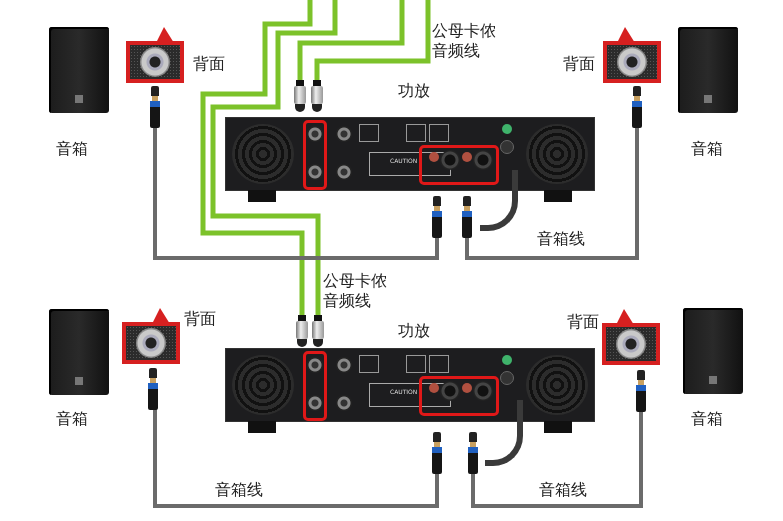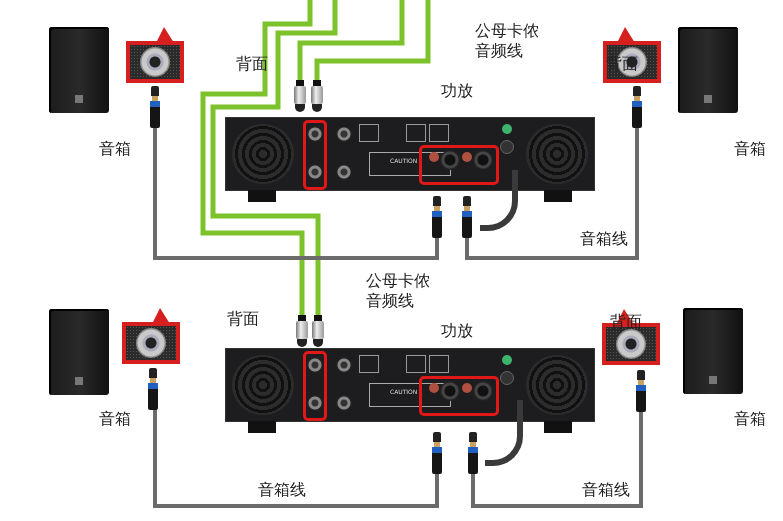--- a/index.html
+++ b/index.html
@@ -1,19 +1,19 @@
 <!DOCTYPE html>
 <html><head>
 <meta charset="utf-8">
 <style>
   html, body { margin:0; padding:0; background:#ffffff; }
   body { width:783px; height:521px; position:relative; overflow:hidden;
          font-family:"DejaVu Sans","Liberation Sans",sans-serif; }
   .abs { position:absolute; }
-  .label { position:absolute; font-size:16px; color:#222; white-space:nowrap; line-height:18px;margin-left:43px; }
+  .label { position:absolute; font-size:16px; color:#222; white-space:nowrap; line-height:18px; }
   .label.two { line-height:20px; }
   .speaker { position:absolute; width:60px; height:86px; background:linear-gradient(90deg,#1c1c1c,#2a2a2a 50%,#111); border-radius:3px; box-shadow: 2px 2px 0 #000 inset; }
   .speaker .logo { position:absolute; left:26px; bottom:10px; width:8px; height:8px; background:#777; }
   .rear { position:absolute; width:58px; height:42px; background:#d62020; }
   .rear .inner { position:absolute; left:4px; top:4px; right:4px; bottom:4px; background:#2b2b2b;
                  background-image: radial-gradient(#555 1px, transparent 1px); background-size:3px 3px; }
   .rear .jack { position:absolute; left:50%; top:50%; width:30px; height:30px; margin:-15px 0 0 -15px; border-radius:50%;
                 background:radial-gradient(circle,#222 0 5px,#aab 6px 8px,#c9c9c9 9px 13px,#888 14px); }
   .rear .tail { position:absolute; width:0; height:0; border-left:8px solid transparent; border-right:10px solid transparent; border-bottom:16px solid #d62020; top:-14px; }
   .plug { position:absolute; width:10px; height:42px; }

